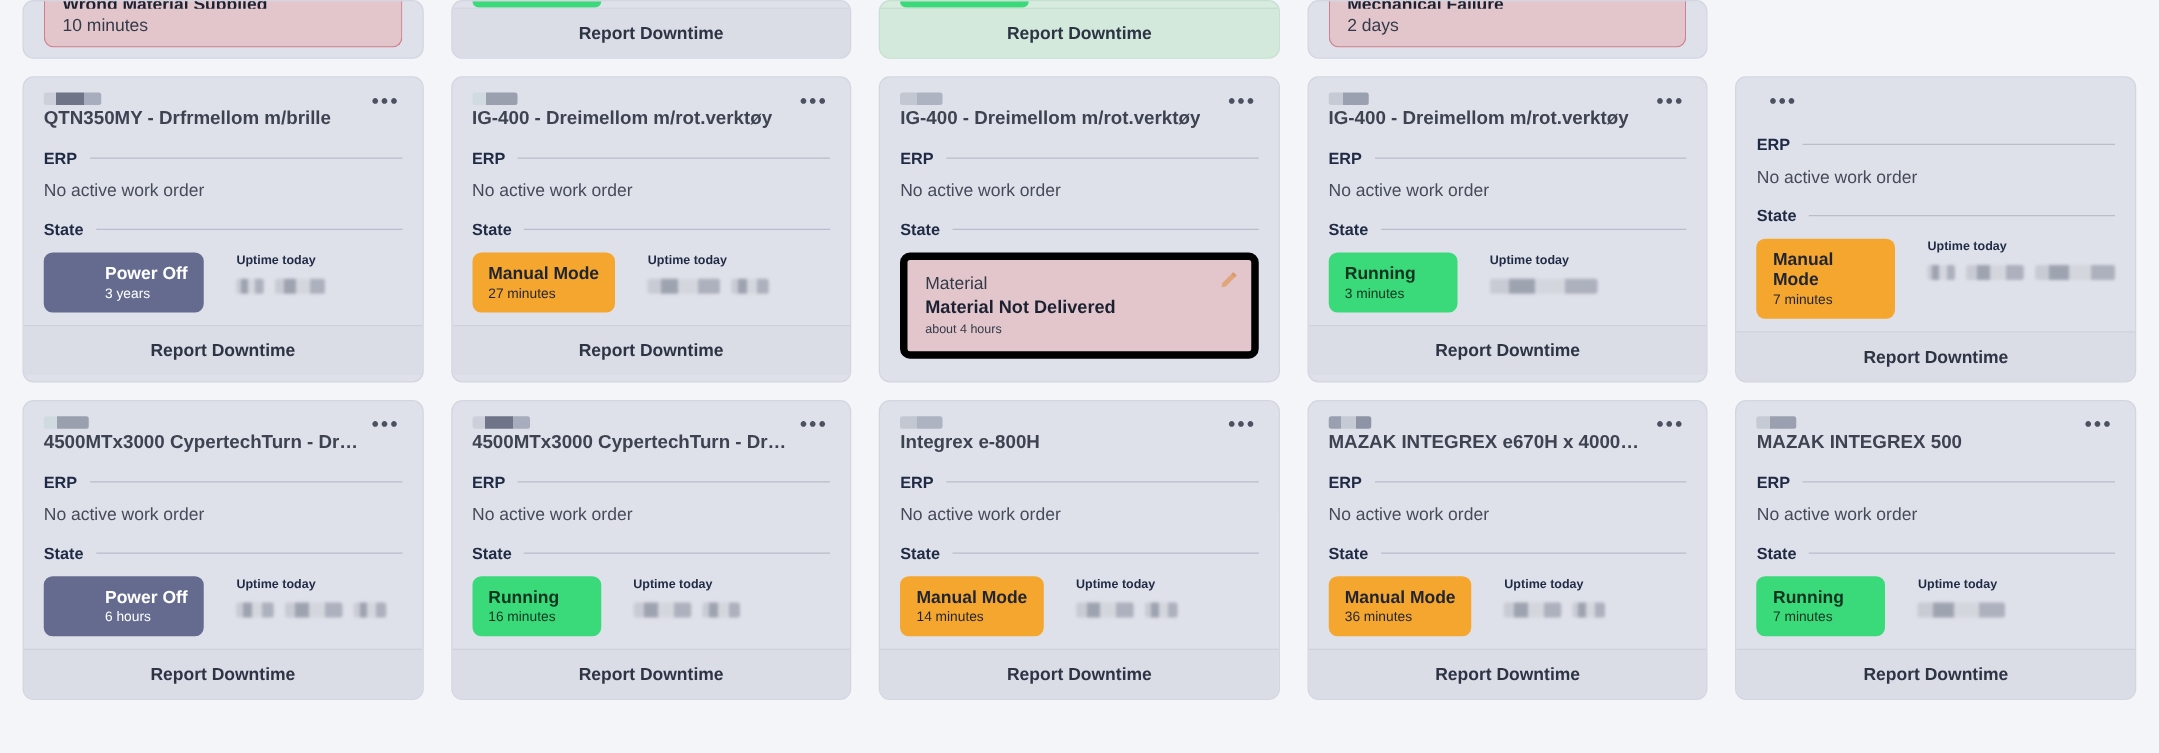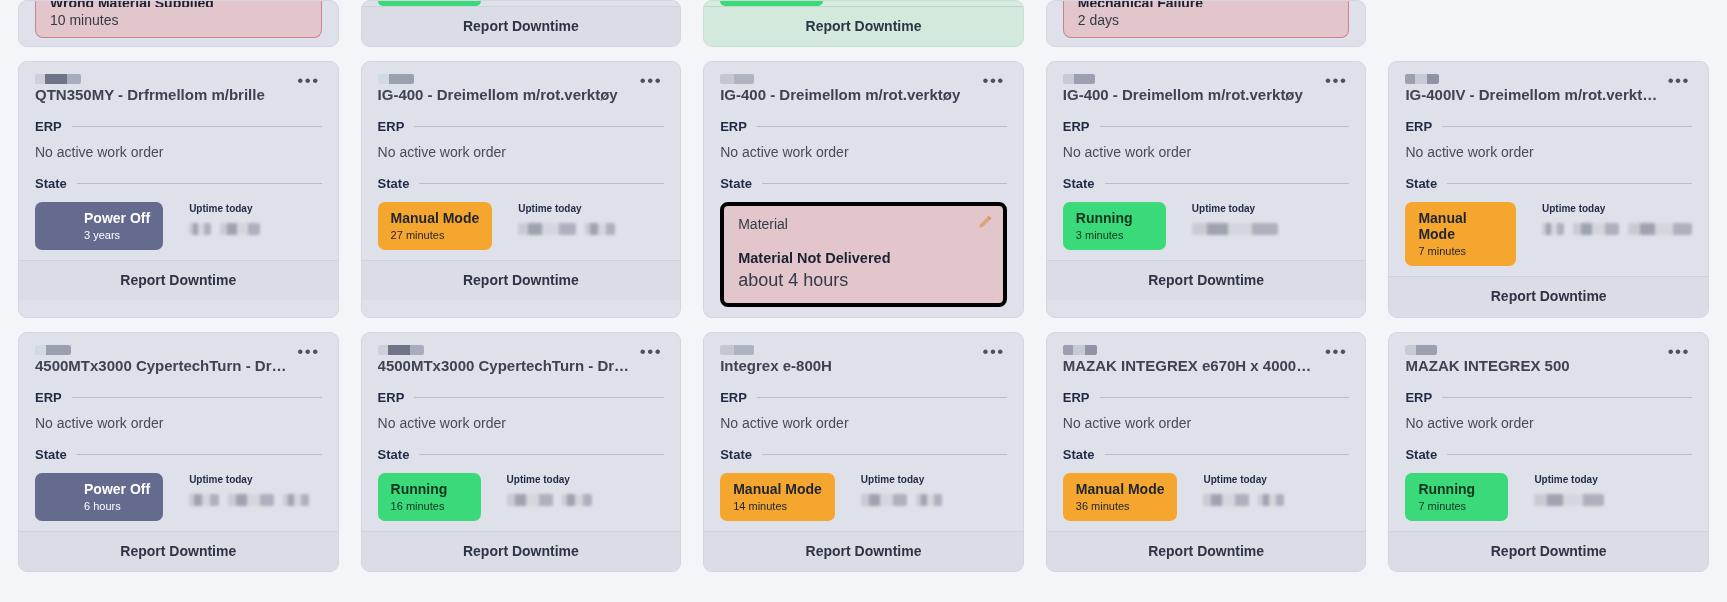--- a/index.html
+++ b/index.html
@@ -134,27 +134,27 @@
   .b-c { width: 58px; }  .b-d { width: 30px; }
   .b-e { width: 86px; }  .b-f { width: 46px; }
   .b-g { width: 64px; }  .b-h { width: 26px; }
   .b-i { width: 70px; }
 
   
   .alert {
     position: relative;
     margin-top: 11px;
     background: #e2c6cc;
-    border: 4px solid #000000;
+    border: 6px solid #000000;
     border-radius: 8px;
     padding: 10px 14px 12px 14px;
   }
   .alert .a-cat   { font-size: 14px; color: #343a47; }
-  .alert .a-title { font-size: 14.5px; font-weight: bold; color: #1b2130; margin-top: 18px; }
-  .alert .a-dur   { font-size: 18px; color: #343a47; margin-top: 4px; }
+  .alert .a-title { font-size: 14.5px; font-weight: bold; color: #1b2130; margin-top: 4px; }
+  .alert .a-dur   { font-size: 10px; color: #343a47; margin-top: 4px; }
   .pencil-icon {
     position: absolute;
     top: 8px; right: 10px;
     width: 16px; height: 16px;
     cursor: pointer;
   }
 
   
   .card-footer {
     border-top: 1px solid #cfd2dc;
@@ -367,24 +367,20 @@
                 <span class="blurbar b-e"></span>
               </span>
             </div>
           </div>
         </div>
         <div class="card-footer">Report Downtime</div>
       </div>
       <div class="card">
         <div class="card-body">
           <div class="card-head">
-            <div class="head-left">
-              <span class="redact r5"></span>
-              <span class="machine-name">IG-400IV - Dreimellom m/rot.verktøy</span>
-            </div>
             <span class="menu-dots">•••</span>
           </div>
           <div class="section">
             <span class="section-label">ERP</span>
             <span class="section-rule"></span>
           </div>
           <div class="section-value">No active work order</div>
           <div class="section">
             <span class="section-label">State</span>
             <span class="section-rule"></span>

